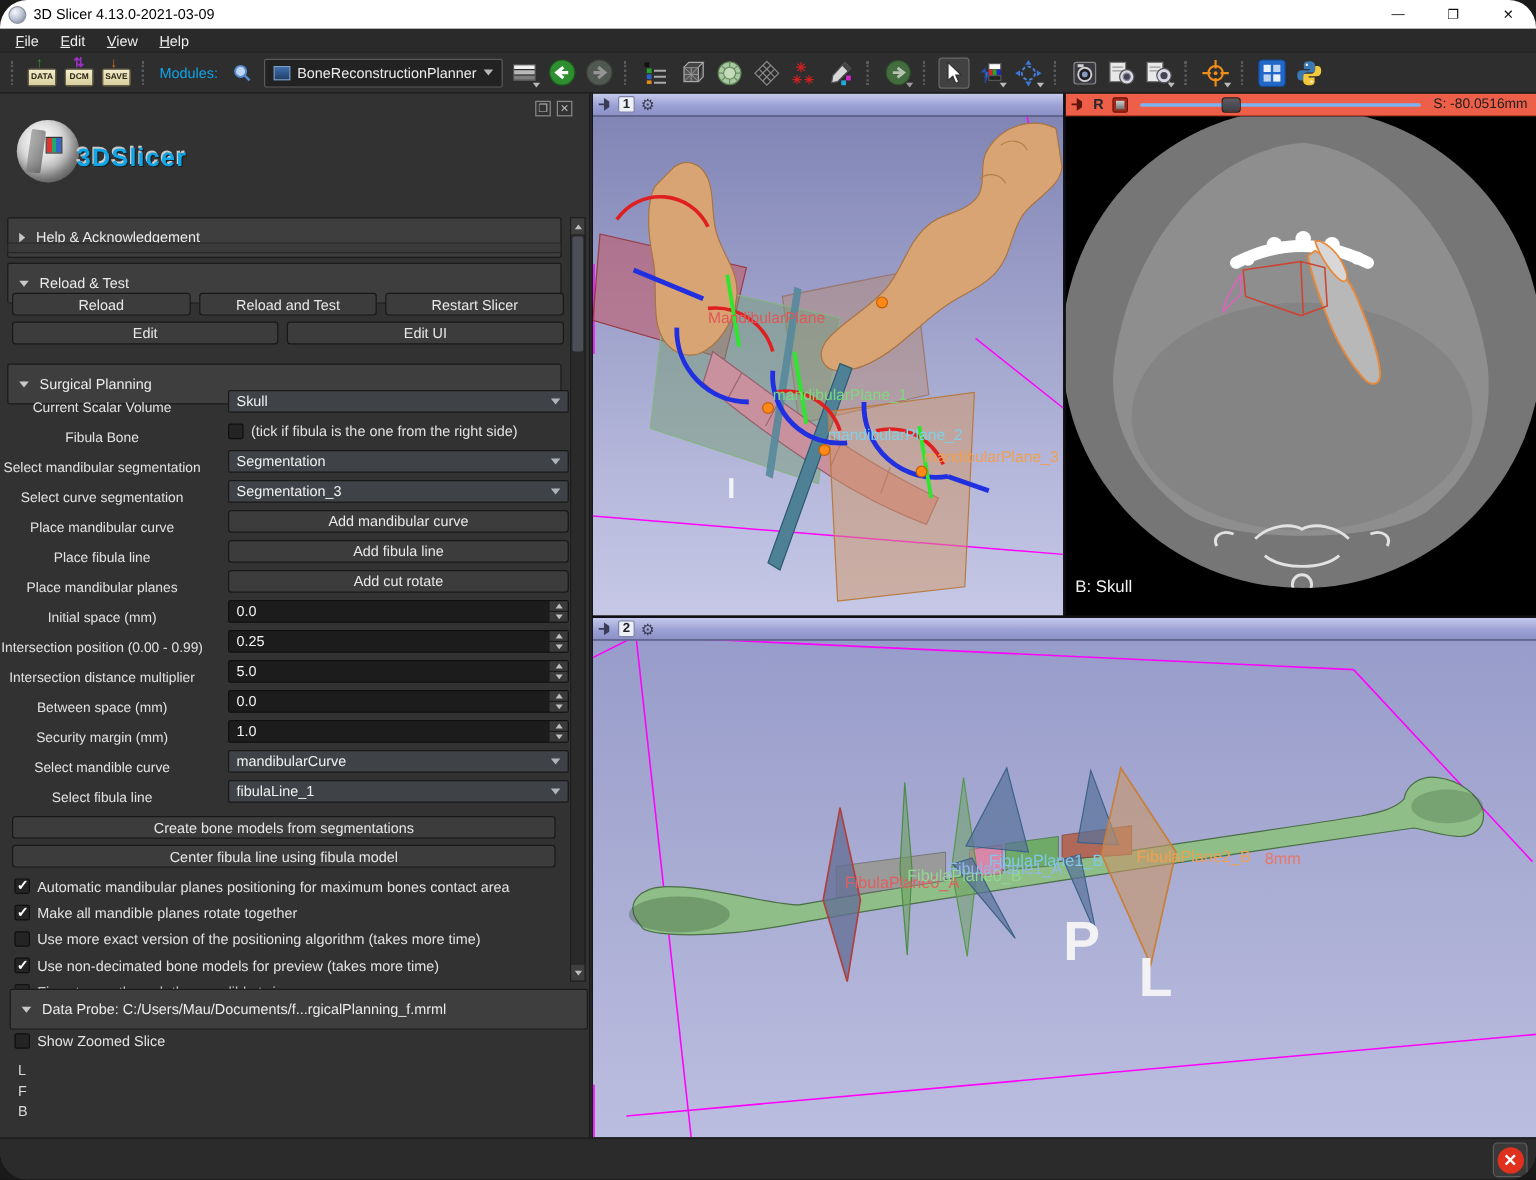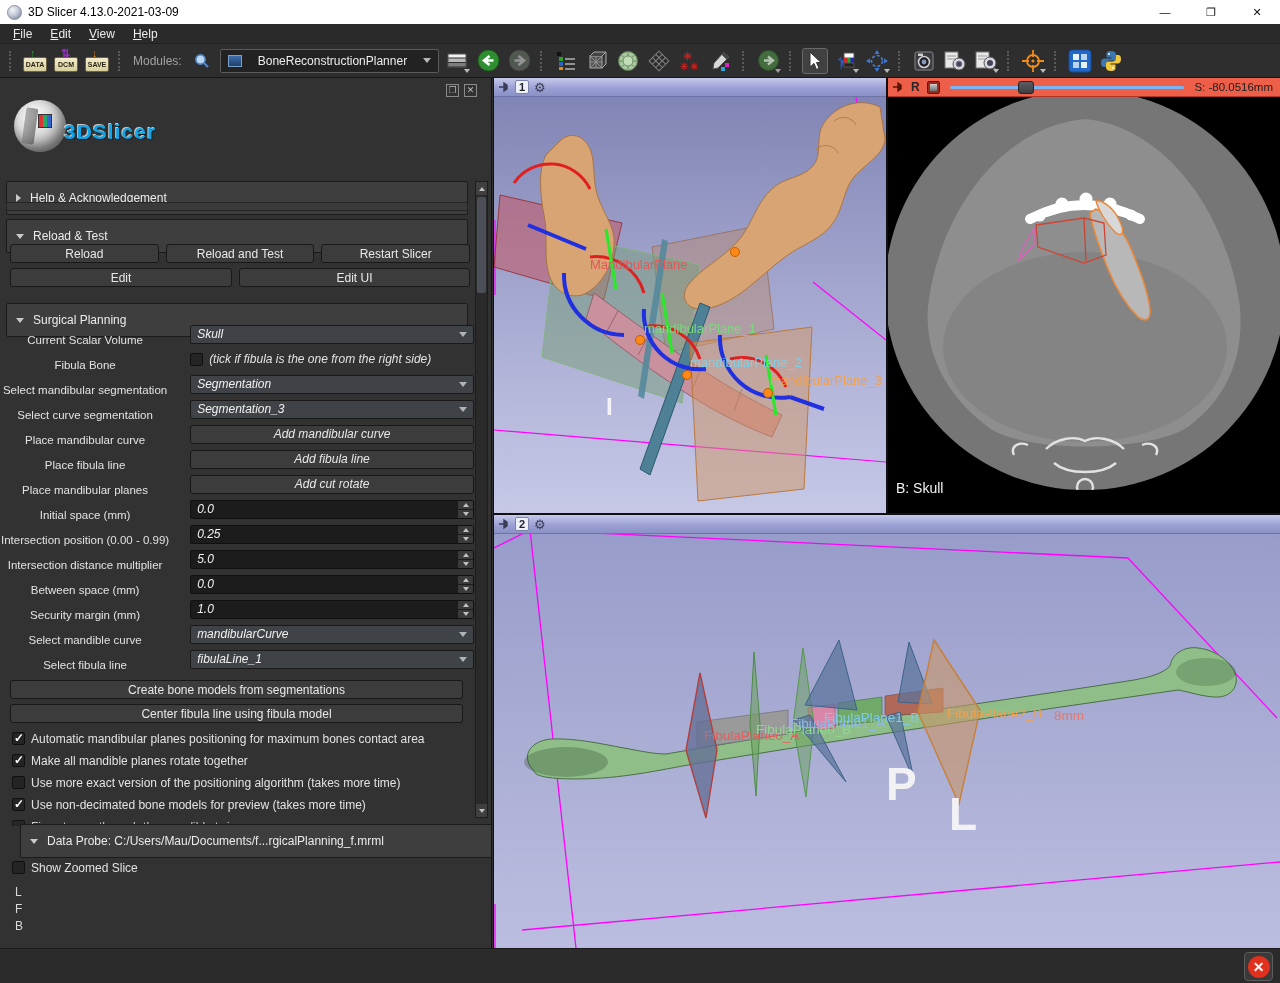--- a/index.html
+++ b/index.html
@@ -1,42 +1,42 @@
 <!DOCTYPE html>
 <html><head>
 <meta charset="utf-8">
 <style>
   * { margin:0; padding:0; box-sizing:border-box; }
   html,body { background:#1a1a1a; }
   body { font-family:"Liberation Sans", sans-serif; }
-  .app { position:relative; width:1280px; height:983px; overflow:hidden; background:#323232; }
+  .app { position:relative; width:1280px; height:983px; overflow:hidden; background:#323232;border-radius:23px; }
 
   
   .titlebar { position:absolute; left:0; top:0; width:1280px; height:24px; background:#ffffff; display:flex; align-items:center; color:#000; font-size:12px; }
   .appicon { width:15px; height:15px; border-radius:50%; margin:0 6px 0 7px;
     background:radial-gradient(circle at 35% 30%, #f4f6fa 0%, #c3c9d8 45%, #6d7890 100%); border:1px solid #8a90a0; }
   .wbtns { margin-left:auto; display:flex; height:100%; }
   .wbtn { width:46px; height:100%; display:flex; align-items:center; justify-content:center; font-size:11px; color:#111; }
 
   
   .menubar { position:absolute; left:0; top:24px; width:1280px; height:20px; background:#2a2a2a; border-bottom:1px solid #202020; display:flex; align-items:center; padding-left:4px; }
   .mi { color:#ececec; font-size:12px; padding:19px 9px; }
   .mi::first-letter { text-decoration:underline; }
 
   
   .toolbar { position:absolute; left:0; top:44px; width:1280px; height:34px; background:#2e2e2e; border-bottom:1px solid #161616; display:flex; align-items:center; padding:0 6px; gap:5px; }
   .grip { width:5px; height:20px; border-left:2px dotted #5a5a5a; margin:0 3px; }
   .tico { width:26px; height:26px; display:flex; align-items:center; justify-content:center; border-radius:3px; position:relative; flex:none; }
   .tico.pressed { background:#414141; border:1px solid #6a6a6a; }
   .ddm { position:absolute; right:0px; bottom:1px; width:0; height:0; border-left:3px solid transparent; border-right:3px solid transparent; border-top:4px solid #bbb; }
-  .tlabel { color:#a3a3a3; font-size:12px; padding:0 2px; }
+  .tlabel { color:#0ea5e9; font-size:12px; padding:0 2px; }
   .filebtn { width:26px; height:26px; position:relative; flex:none; }
   .filebtn .plate { position:absolute; left:1px; bottom:2px; width:24px; height:15px; background:linear-gradient(#f3eccb,#d8cf9e); border:1px solid #6b6345; border-radius:2px; color:#2b2414; font-size:7px; font-weight:bold; text-align:center; line-height:14px; letter-spacing:0; }
   .filebtn .arr { position:absolute; top:0px; left:8px; font-size:11px; font-weight:bold; line-height:10px; }
-  .modcombo { height:24px; min-width:178px; background:#222; border:1px solid #5a5a5a; border-radius:2px; display:flex; align-items:center; gap:16px; padding:0 7px; }
+  .modcombo { height:24px; min-width:178px; background:#222; border:1px solid #5a5a5a; border-radius:2px; display:flex; align-items:center; gap:6px; padding:0 7px; }
   .modcombo .cicon { width:14px; height:12px; background:linear-gradient(#3d6fb0,#214066); border:1px solid #7aa0cc; }
   .modcombo .ctext { color:#ececec; font-size:12px; }
   .caret { width:0; height:0; border-left:4px solid transparent; border-right:4px solid transparent; border-top:5px solid #b8b8b8; margin-left:auto; }
 
   
   .panel { position:absolute; left:0; top:78px; width:492px; height:870px; background:#323232; overflow:hidden; border-right:1px solid #141414; font-size:12px; color:#e2e2e2; }
   .pfloat { position:absolute; top:6px; right:14px; display:flex; gap:5px; color:#b9b9b9; font-size:11px; }
   .pfloat span { width:13px; height:13px; border:1px solid #8a8a8a; display:flex; align-items:center; justify-content:center; font-size:9px; line-height:1; }
   .logo { position:absolute; left:14px; top:22px; width:52px; height:52px; border-radius:50%;
      background:radial-gradient(circle at 38% 32%, #ffffff 0%, #dcdcdc 35%, #9a9a9a 75%, #6f6f6f 100%); box-shadow:inset -4px -6px 10px rgba(0,0,0,.35); }
@@ -53,21 +53,21 @@
   .strip { position:absolute; left:6px; top:124px; width:462px; height:9px; background:#3a3a3a; border:1px solid #262626; border-radius:2px; }
 
   .btn { background:#3c3c3c; border:1px solid #181818; border-radius:3px; color:#e8e8e8; font-size:12px; display:flex; align-items:center; justify-content:center; height:19px; }
   .rrow { position:absolute; left:10px; width:460px; display:flex; gap:7px; }
   .rrow .btn { flex:1; }
   .rrow2 .btn.w1 { flex:0 0 222px; } .rrow2 .btn.w2 { flex:1;text-align:right; }
 
   .rows { position:absolute; left:0px; top:252px; width:474px; }
   .prow { display:flex; height:19px; margin-bottom:6px; align-items:center; }
   .plabel { width:172px; text-align:center; font-size:11.5px; color:#e2e2e2; line-height:12px; }
-  .pctrl { margin-left:20px; width:287px; height:30px; position:relative;font-style:italic; }
+  .pctrl { margin-left:20px; width:287px; height:30px; position:relative; }
   .combo { height:19px; background:#3f4347; border:1px solid #191919; border-radius:2px; display:flex; align-items:center; padding:0 6px; color:#f0f0f0; }
   .combo .caret { border-top-color:#aeb4ba; }
   .spin { height:19px; background:#1c1c1c; border:1px solid #101010; border-radius:2px; color:#f2f2f2; display:flex; align-items:center; padding:0 6px; }
   .spinarrows { position:absolute; right:1px; top:1px; width:15px; height:17px; display:flex; flex-direction:column; gap:1px; }
   .spinarrows div { flex:1; background:#3a3a3a; display:flex; align-items:center; justify-content:center; }
   .sa-u { width:0;height:0;border-left:3px solid transparent;border-right:3px solid transparent;border-bottom:4px solid #c0c0c0; }
   .sa-d { width:0;height:0;border-left:3px solid transparent;border-right:3px solid transparent;border-top:4px solid #c0c0c0; }
   .ctrlbtn { width:100%; }
   .chk { display:flex; align-items:center; height:19px; }
   .chk .box { width:13px; height:13px; background:#242424; border:1px solid #0f0f0f; border-radius:2px; margin-right:6px; position:relative; flex:none; }
@@ -75,21 +75,21 @@
   .bigbtn { margin:5px 0 0 10px; width:453px; }
   .checks { margin-top:6px; margin-left:12px; }
   .checks .chk { height:19px; margin-bottom:3px;text-align:center; }
   .chk .lbl { font-size:12px; }
   .partial { height:9px; overflow:hidden; opacity:.85; }
 
   .vscroll { position:absolute; right:3px; top:103px; width:13px; height:637px; background:#2a2a2a; border:1px solid #1e1e1e; }
   .vscroll .ab { position:absolute; left:0; width:11px; height:13px; background:#3f3f3f; display:flex; align-items:center; justify-content:center; }
   .vscroll .thumb { position:absolute; left:1px; top:15px; width:9px; height:96px; background:#4c4f57; border-radius:2px; }
 
-  .dataprobe { top:746px; left:20px; width:482px; }
+  .dataprobe { top:746px; left:8px; width:482px; }
   .showzoom { position:absolute; left:12px; top:780px; }
   .axes { position:absolute; left:15px; top:806px; color:#d8d8d8; font-size:12px; line-height:17px; }
 
   
   .views { position:absolute; left:493px; top:78px; width:787px; height:870px; background:#101014; }
   .view { position:absolute; overflow:hidden; }
   .vhead { height:19px; background:linear-gradient(#c6c9ec,#9ba1d4 55%,#8b91c6); border-bottom:1px solid #6f74a8; display:flex; align-items:center; gap:5px; padding:0 4px; }
   .numbox { width:14px; height:14px; background:#eef0f8; border:1px solid #7d83a8; border-radius:2px; color:#23232b; font-size:11px; font-weight:bold; display:flex; align-items:center; justify-content:center; }
   .gear { color:#3c3f55; font-size:13px; line-height:1; }
   .vbody { position:relative; }

